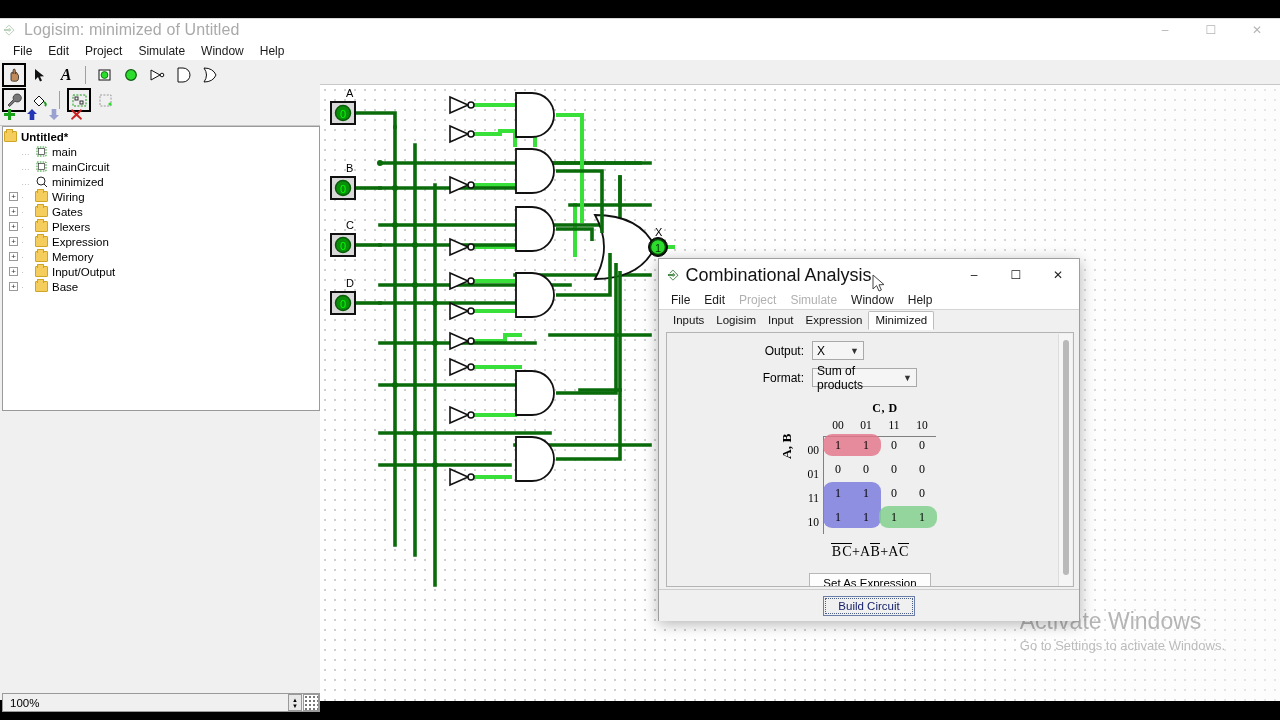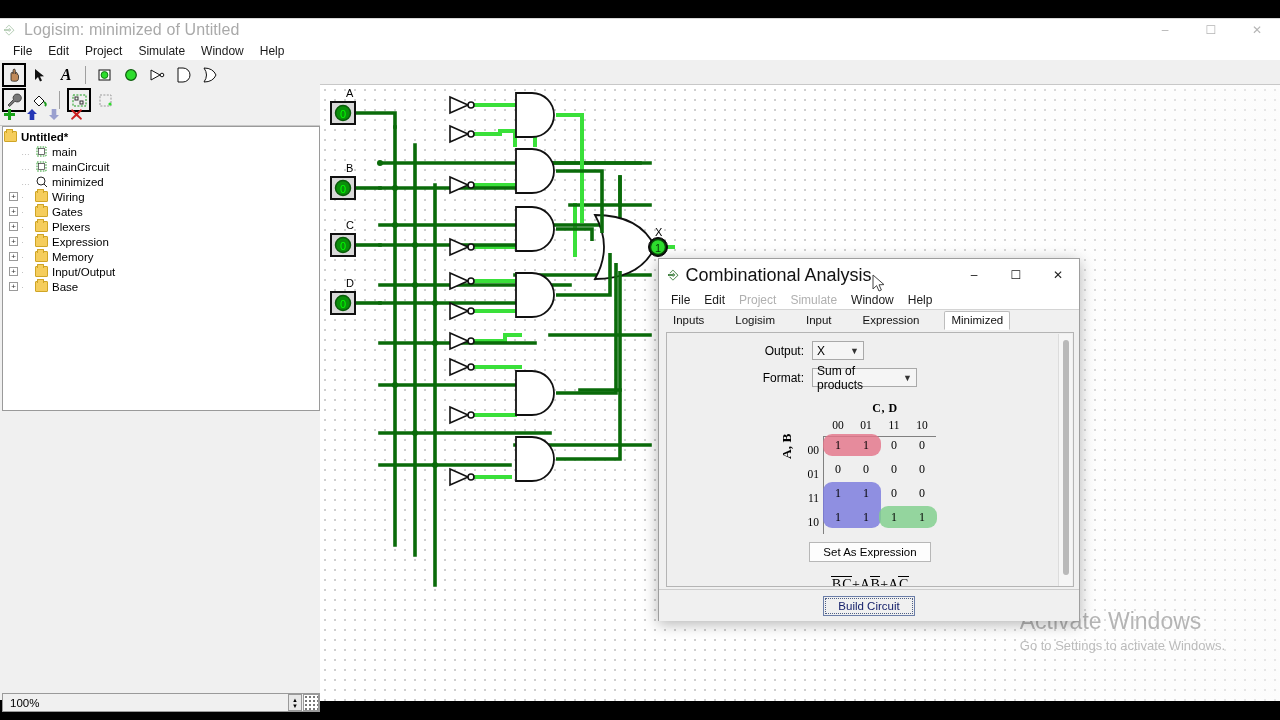--- a/index.html
+++ b/index.html
@@ -114,21 +114,21 @@
   #dlg-title {
     height:32px; background:#ffffff; display:flex; align-items:center; padding-left:9px;
   }
   #dlg-title .d-ic { color:#1f6b1f; font-size:13px; margin-right:7px; }
   #dlg-title .d-tx { font-size:18px; color:#121212; }
   #dlg-title .d-btns { margin-left:auto; display:flex; height:32px; }
   #dlg-title .d-btns div { width:42px; height:32px; display:flex;align-items:center;justify-content:center; font-size:12px; color:#222; }
   #dlg-menu { height:19px; background:#ffffff; display:flex; align-items:center; padding-left:5px; border-bottom:1px solid #d4d4d4;}
   #dlg-menu .mi { padding:1px 7px; font-size:12px; color:#1a1a1a; }
   #dlg-menu .mi.dis { color:#b0b0b0; }
-  #dlg-tabs { height:19px; background:#f0f0f0; display:flex; align-items:flex-end; padding-left:8px; position:relative;gap:19px;}
+  #dlg-tabs { height:19px; background:#f0f0f0; display:flex; align-items:flex-end; padding-left:8px; position:relative;}
   #dlg-tabs .tab { font-size:11.5px; padding:2px 6px 3px 6px; color:#111; }
   #dlg-tabs .tab.active { background:#ffffff; border:1px solid #bdbdbd; border-bottom:1px solid #fff; border-radius:2px 2px 0 0; position:relative; top:1px; }
   #dlg-body {
     position:absolute; left:7px; top:73px; width:408px; height:255px;
     background:#efefef; border:1px solid #b4b4b4;
     overflow:hidden;
   }
   #dlg-scroll { position:absolute; right:1px; top:1px; width:14px; height:253px; background:#f5f5f5; border-left:1px solid #dcdcdc;}
   #dlg-scroll .thumb { position:absolute; left:4px; top:6px; width:6px; height:235px; background:#b9b9b9; border-radius:3px; }
 
@@ -664,25 +664,25 @@
         </div>
         <div class="krow">
           <span class="kcell">1</span>
           <span class="kcell">1</span>
           <span class="kcell">1</span>
           <span class="kcell">1</span>
         </div>
       </div>
     </div>
 
+    <div id="kexpr"><span class="ov">B</span><span class="ov">C</span><span>+</span><span>A</span><span class="ov">B</span><span>+</span><span>A</span><span class="ov">C</span></div>
+
     <div id="setexpr-wrap">
       <button id="setexpr">Set As Expression</button>
     </div>
-
-    <div id="kexpr"><span class="ov">B</span><span class="ov">C</span><span>+</span><span>A</span><span class="ov">B</span><span>+</span><span>A</span><span class="ov">C</span></div>
 
     <div id="dlg-scroll">
       <div class="thumb"></div>
     </div>
   </div>
 
   <div id="dlg-foot">
     <button id="buildbtn">Build Circuit</button>
   </div>
 </div>

